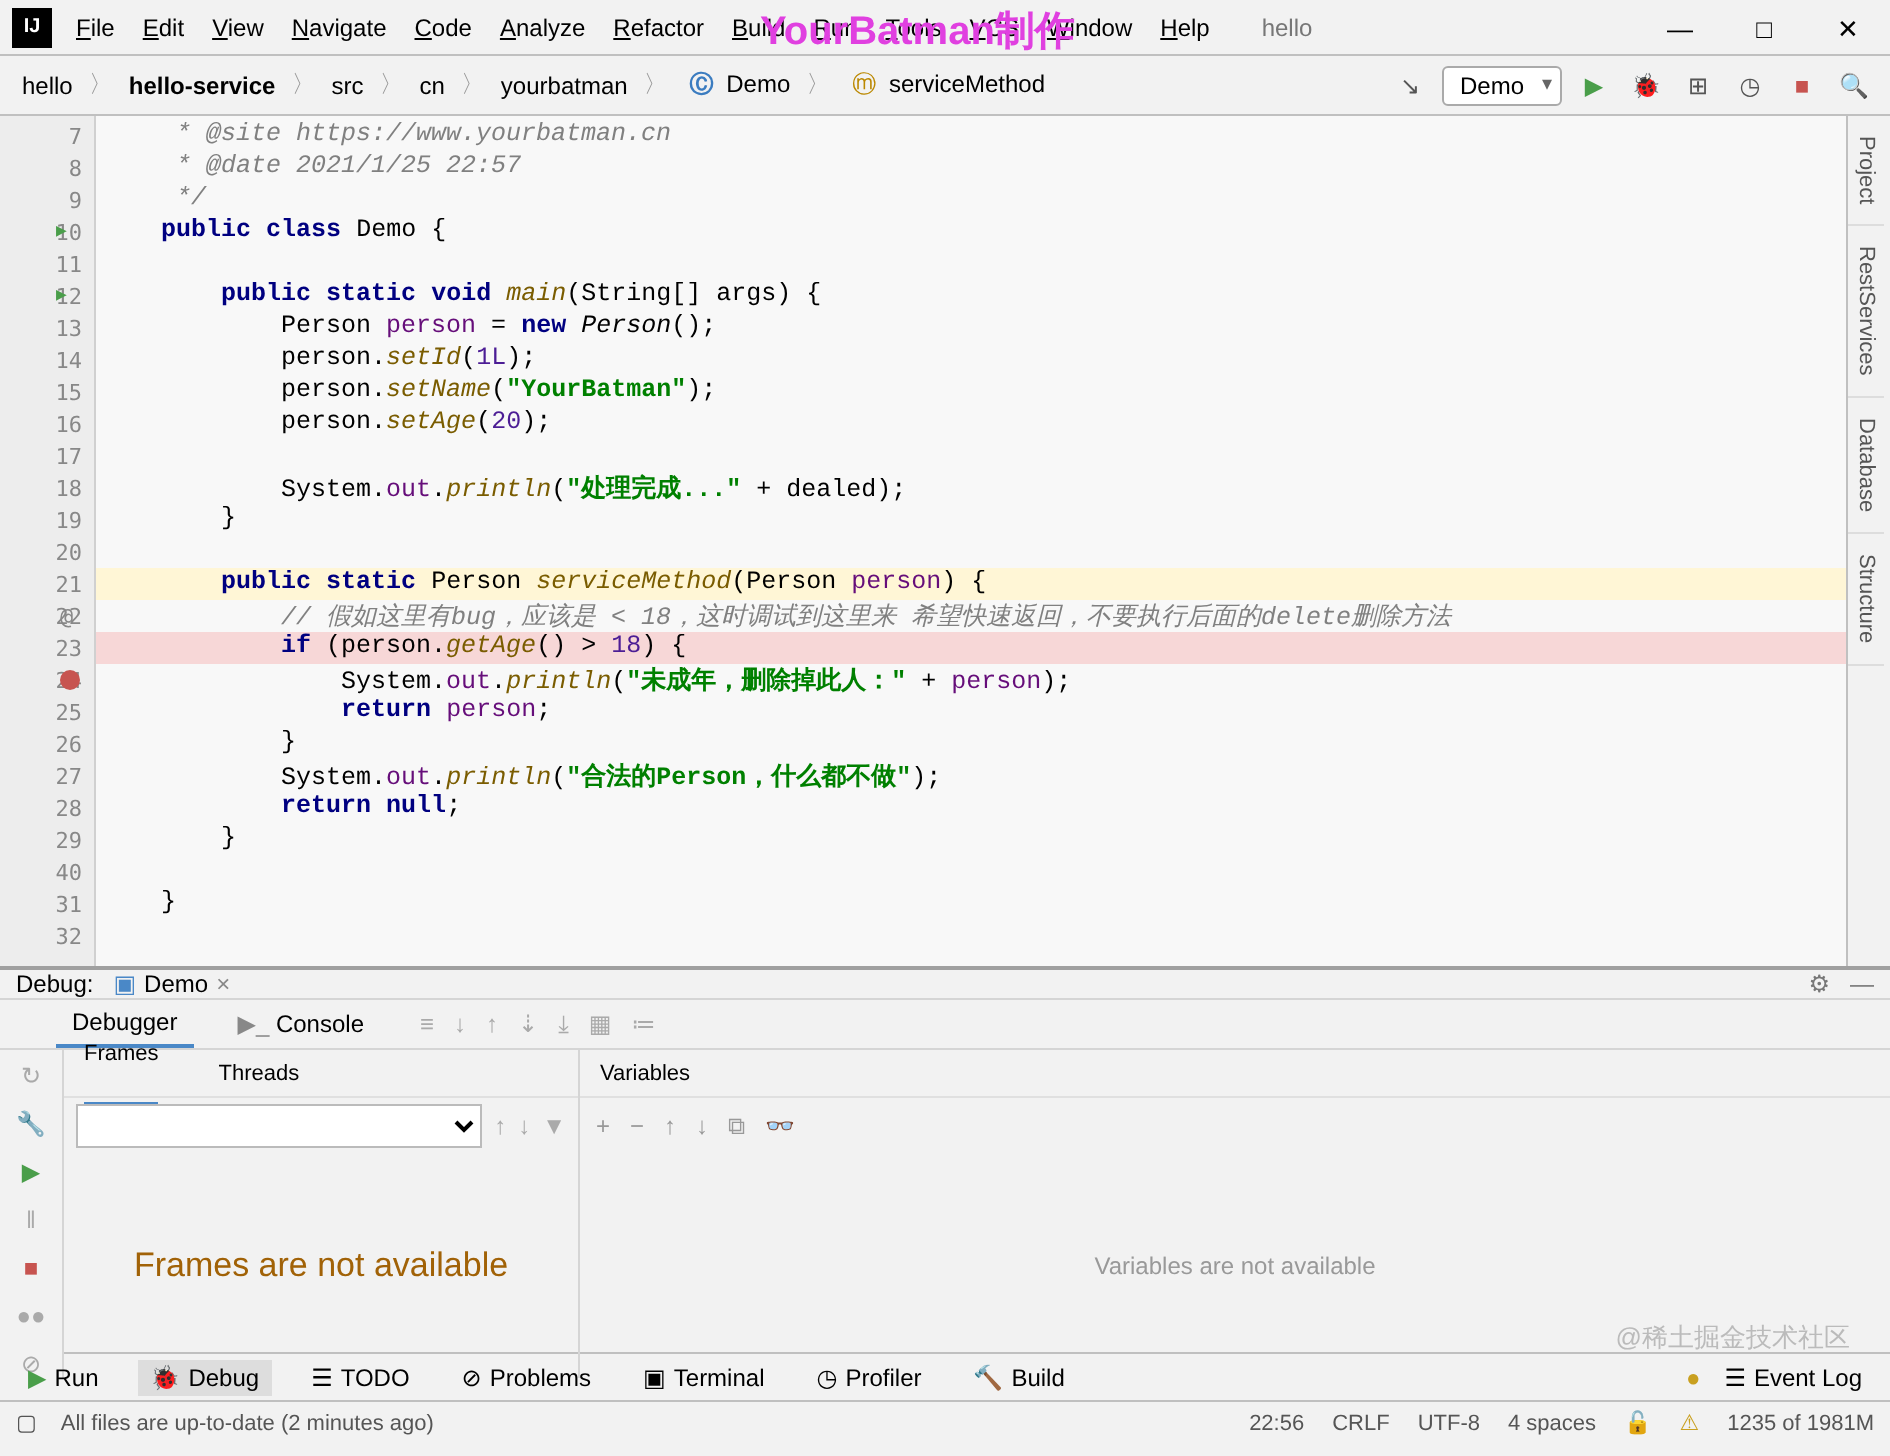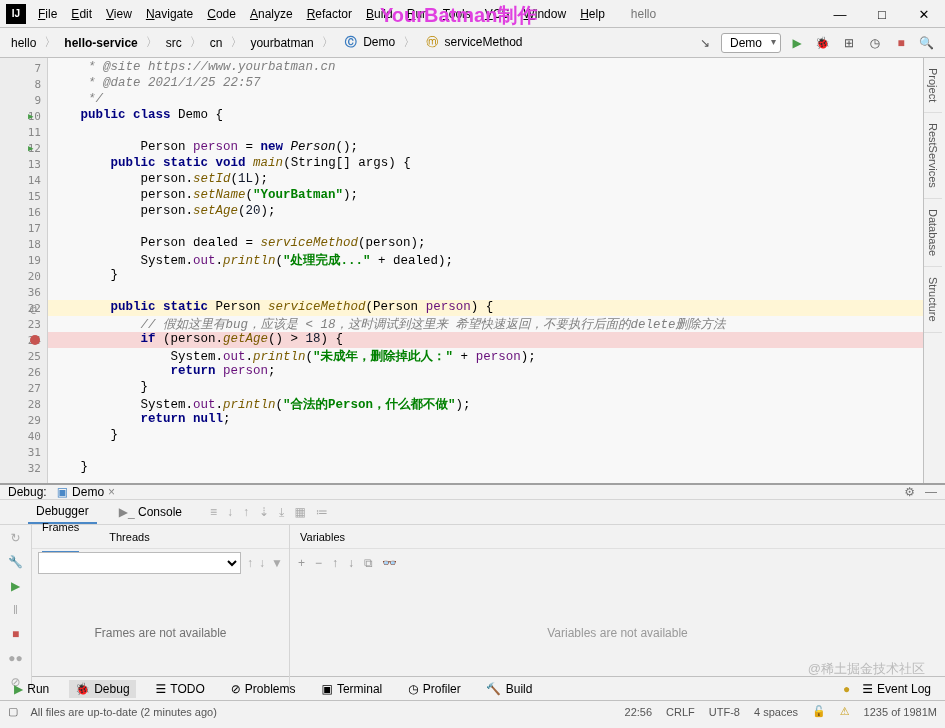--- a/index.html
+++ b/index.html
@@ -28,21 +28,21 @@
 .gutter-row { height: 16px; display: flex; align-items: center; justify-content: flex-end; padding-right: 6px; color: #888; font-size: 11px; position: relative; font-family: Consolas, monospace; }
 .gutter-row .run-icon { position: absolute; left: 28px; color: #4a9e4a; font-size: 9px; }
 .gutter-row .bp { position: absolute; left: 30px; width: 10px; height: 10px; background: #c75450; border-radius: 50%; }
 .gutter-row .at { position: absolute; left: 30px; color: #888; font-size: 11px; }
 .code { flex: 1; font-family: Consolas, "Courier New", monospace; font-size: 12.5px; padding-top: 2px; background: #f8f8f8; position: relative; overflow: hidden; }
 .code-line { height: 16px; padding-left: 10px; white-space: pre; }
 .hl-exec { background: #fff6d6; }
 .hl-bp { background: #f7d7d7; }
 .kw { color: #000080; font-weight: bold; }
 .str { color: #008000; font-weight: bold; }
-.num { color: #0f172a; }
+.num { color: #4c1d95; }
 .cmt { color: #808080; font-style: italic; }
 .mtd { color: #7a5c00; font-style: italic; }
 .cls { color: #000; font-style: italic; }
 .fld { color: #660e7a; }
 .right-tabs { position: absolute; right: 0; top: 58px; width: 22px; height: 425px; background: #f2f2f2; border-left: 1px solid #c0c0c0; }
 .right-tabs div { writing-mode: vertical-rl; padding: 10px 3px; font-size: 11px; color: #555; cursor: pointer; border-bottom: 1px solid #ddd; }
 .ed-status { position: absolute; right: 28px; top: 62px; display: flex; gap: 8px; font-size: 11px; color: #888; align-items: center; }
 .ed-status .warn { color: #c9a020; }
 .ed-status .chk { color: #4a9e4a; }
 .debug-panel { border-top: 2px solid #a0a0a0; background: #f2f2f2; height: 193px; display: flex; flex-direction: column; }
@@ -57,21 +57,21 @@
 .dbg-body { flex: 1; display: flex; }
 .dbg-left { width: 32px; background: #f2f2f2; border-right: 1px solid #d5d5d5; display: flex; flex-direction: column; align-items: center; padding-top: 6px; gap: 10px; color: #aaa; }
 .dbg-left .play { color: #4a9e4a; }
 .dbg-frames { width: 258px; border-right: 1px solid #d5d5d5; display: flex; flex-direction: column; }
 .ft-head { height: 24px; display: flex; align-items: center; padding: 0 10px; gap: 30px; border-bottom: 1px solid #e0e0e0; font-size: 11px; }
 .ft-head span { cursor: pointer; }
 .ft-head .act { border-bottom: 2px solid #4a88c7; padding-bottom: 18px; }
 .fr-ctrl { height: 28px; display: flex; align-items: center; padding: 0 6px; gap: 6px; }
 .fr-ctrl select { flex: 1; height: 22px; border: 1px solid #bbb; background: #fff; }
 .fr-ctrl .nav { color: #aaa; cursor: pointer; }
-.fr-empty { flex: 1; display: flex; align-items: center; justify-content: center; color: #737373; font-size: 12px; }
+.fr-empty { flex: 1; display: flex; align-items: center; justify-content: center; color: #a16207; font-size: 17px; }
 .dbg-vars { flex: 1; display: flex; flex-direction: column; }
 .var-head { height: 24px; display: flex; align-items: center; padding: 0 10px; border-bottom: 1px solid #e0e0e0; font-size: 11px; }
 .var-ctrl { height: 28px; display: flex; align-items: center; padding: 0 8px; gap: 10px; color: #999; }
 .var-empty { flex: 1; display: flex; align-items: center; justify-content: center; color: #999; font-size: 12px; }
 .tool-buttons { height: 24px; background: #f2f2f2; border-top: 1px solid #c0c0c0; display: flex; align-items: center; padding: 0 8px; gap: 14px; }
 .tool-buttons .tb { display: flex; align-items: center; gap: 4px; cursor: pointer; padding: 2px 6px; }
 .tool-buttons .tb.active { background: #ddd; }
 .tool-buttons .run-ic { color: #4a9e4a; }
 .tool-buttons .bug-ic { color: #4a9e4a; }
 .tool-buttons .right-side { margin-left: auto; display:flex; align-items:center; gap:6px; }
@@ -153,46 +153,45 @@
       <div class="gutter-row">11</div>
       <div class="gutter-row">12<span class="run-icon">▶</span></div>
       <div class="gutter-row">13</div>
       <div class="gutter-row">14</div>
       <div class="gutter-row">15</div>
       <div class="gutter-row">16</div>
       <div class="gutter-row">17</div>
       <div class="gutter-row">18</div>
       <div class="gutter-row">19</div>
       <div class="gutter-row">20</div>
-      <div class="gutter-row">36</div>
+      <div class="gutter-row">21</div>
       <div class="gutter-row">22<span class="at">@</span></div>
       <div class="gutter-row">23</div>
       <div class="gutter-row">24<span class="bp"></span></div>
       <div class="gutter-row">25</div>
       <div class="gutter-row">26</div>
       <div class="gutter-row">27</div>
       <div class="gutter-row">28</div>
       <div class="gutter-row">29</div>
       <div class="gutter-row">40</div>
       <div class="gutter-row">31</div>
       <div class="gutter-row">32</div>
     </div>
   <div class="code" id="code">
       <div class="code-line">    <span class="cmt">* @site https://www.yourbatman.cn</span></div>
       <div class="code-line">    <span class="cmt">* @date 2021/1/25 22:57</span></div>
       <div class="code-line">    <span class="cmt">*/</span></div>
       <div class="code-line">   <span class="kw">public</span> <span class="kw">class</span> Demo {</div>
       <div class="code-line"></div>
+      <div class="code-line">       <span class="kw">public</span> <span class="kw">static</span> <span class="kw">void</span> <span class="mtd">main</span>(String[] args) {</div>
       <div class="code-line">           Person <span class="fld">person</span> = <span class="kw">new</span> <span class="cls">Person</span>();</div>
-      <div class="code-line">       <span class="kw">public</span> <span class="kw">static</span> <span class="kw">void</span> <span class="mtd">main</span>(String[] args) {</div>
       <div class="code-line">           person.<span class="mtd">setId</span>(<span class="num">1L</span>);</div>
       <div class="code-line">           person.<span class="mtd">setName</span>(<span class="str">"YourBatman"</span>);</div>
       <div class="code-line">           person.<span class="mtd">setAge</span>(<span class="num">20</span>);</div>
       <div class="code-line"></div>
-      <div class="code-line">           Person dealed = <span class="mtd">serviceMethod</span>(person);</div>
       <div class="code-line">           System.<span class="fld">out</span>.<span class="mtd">println</span>(<span class="str">"处理完成..."</span> + dealed);</div>
       <div class="code-line">       }</div>
       <div class="code-line"></div>
       <div class="code-line hl-exec">       <span class="kw">public</span> <span class="kw">static</span> Person <span class="mtd">serviceMethod</span>(Person <span class="fld">person</span>) {</div>
       <div class="code-line">           <span class="cmt">// 假如这里有bug，应该是 &lt; 18，这时调试到这里来 希望快速返回，不要执行后面的delete删除方法</span></div>
       <div class="code-line hl-bp">           <span class="kw">if</span> (person.<span class="mtd">getAge</span>() &gt; <span class="num">18</span>) {</div>
       <div class="code-line">               System.<span class="fld">out</span>.<span class="mtd">println</span>(<span class="str">"未成年，删除掉此人："</span> + <span class="fld">person</span>);</div>
       <div class="code-line">               <span class="kw">return</span> <span class="fld">person</span>;</div>
       <div class="code-line">           }</div>
       <div class="code-line">           System.<span class="fld">out</span>.<span class="mtd">println</span>(<span class="str">"合法的Person，什么都不做"</span>);</div>

